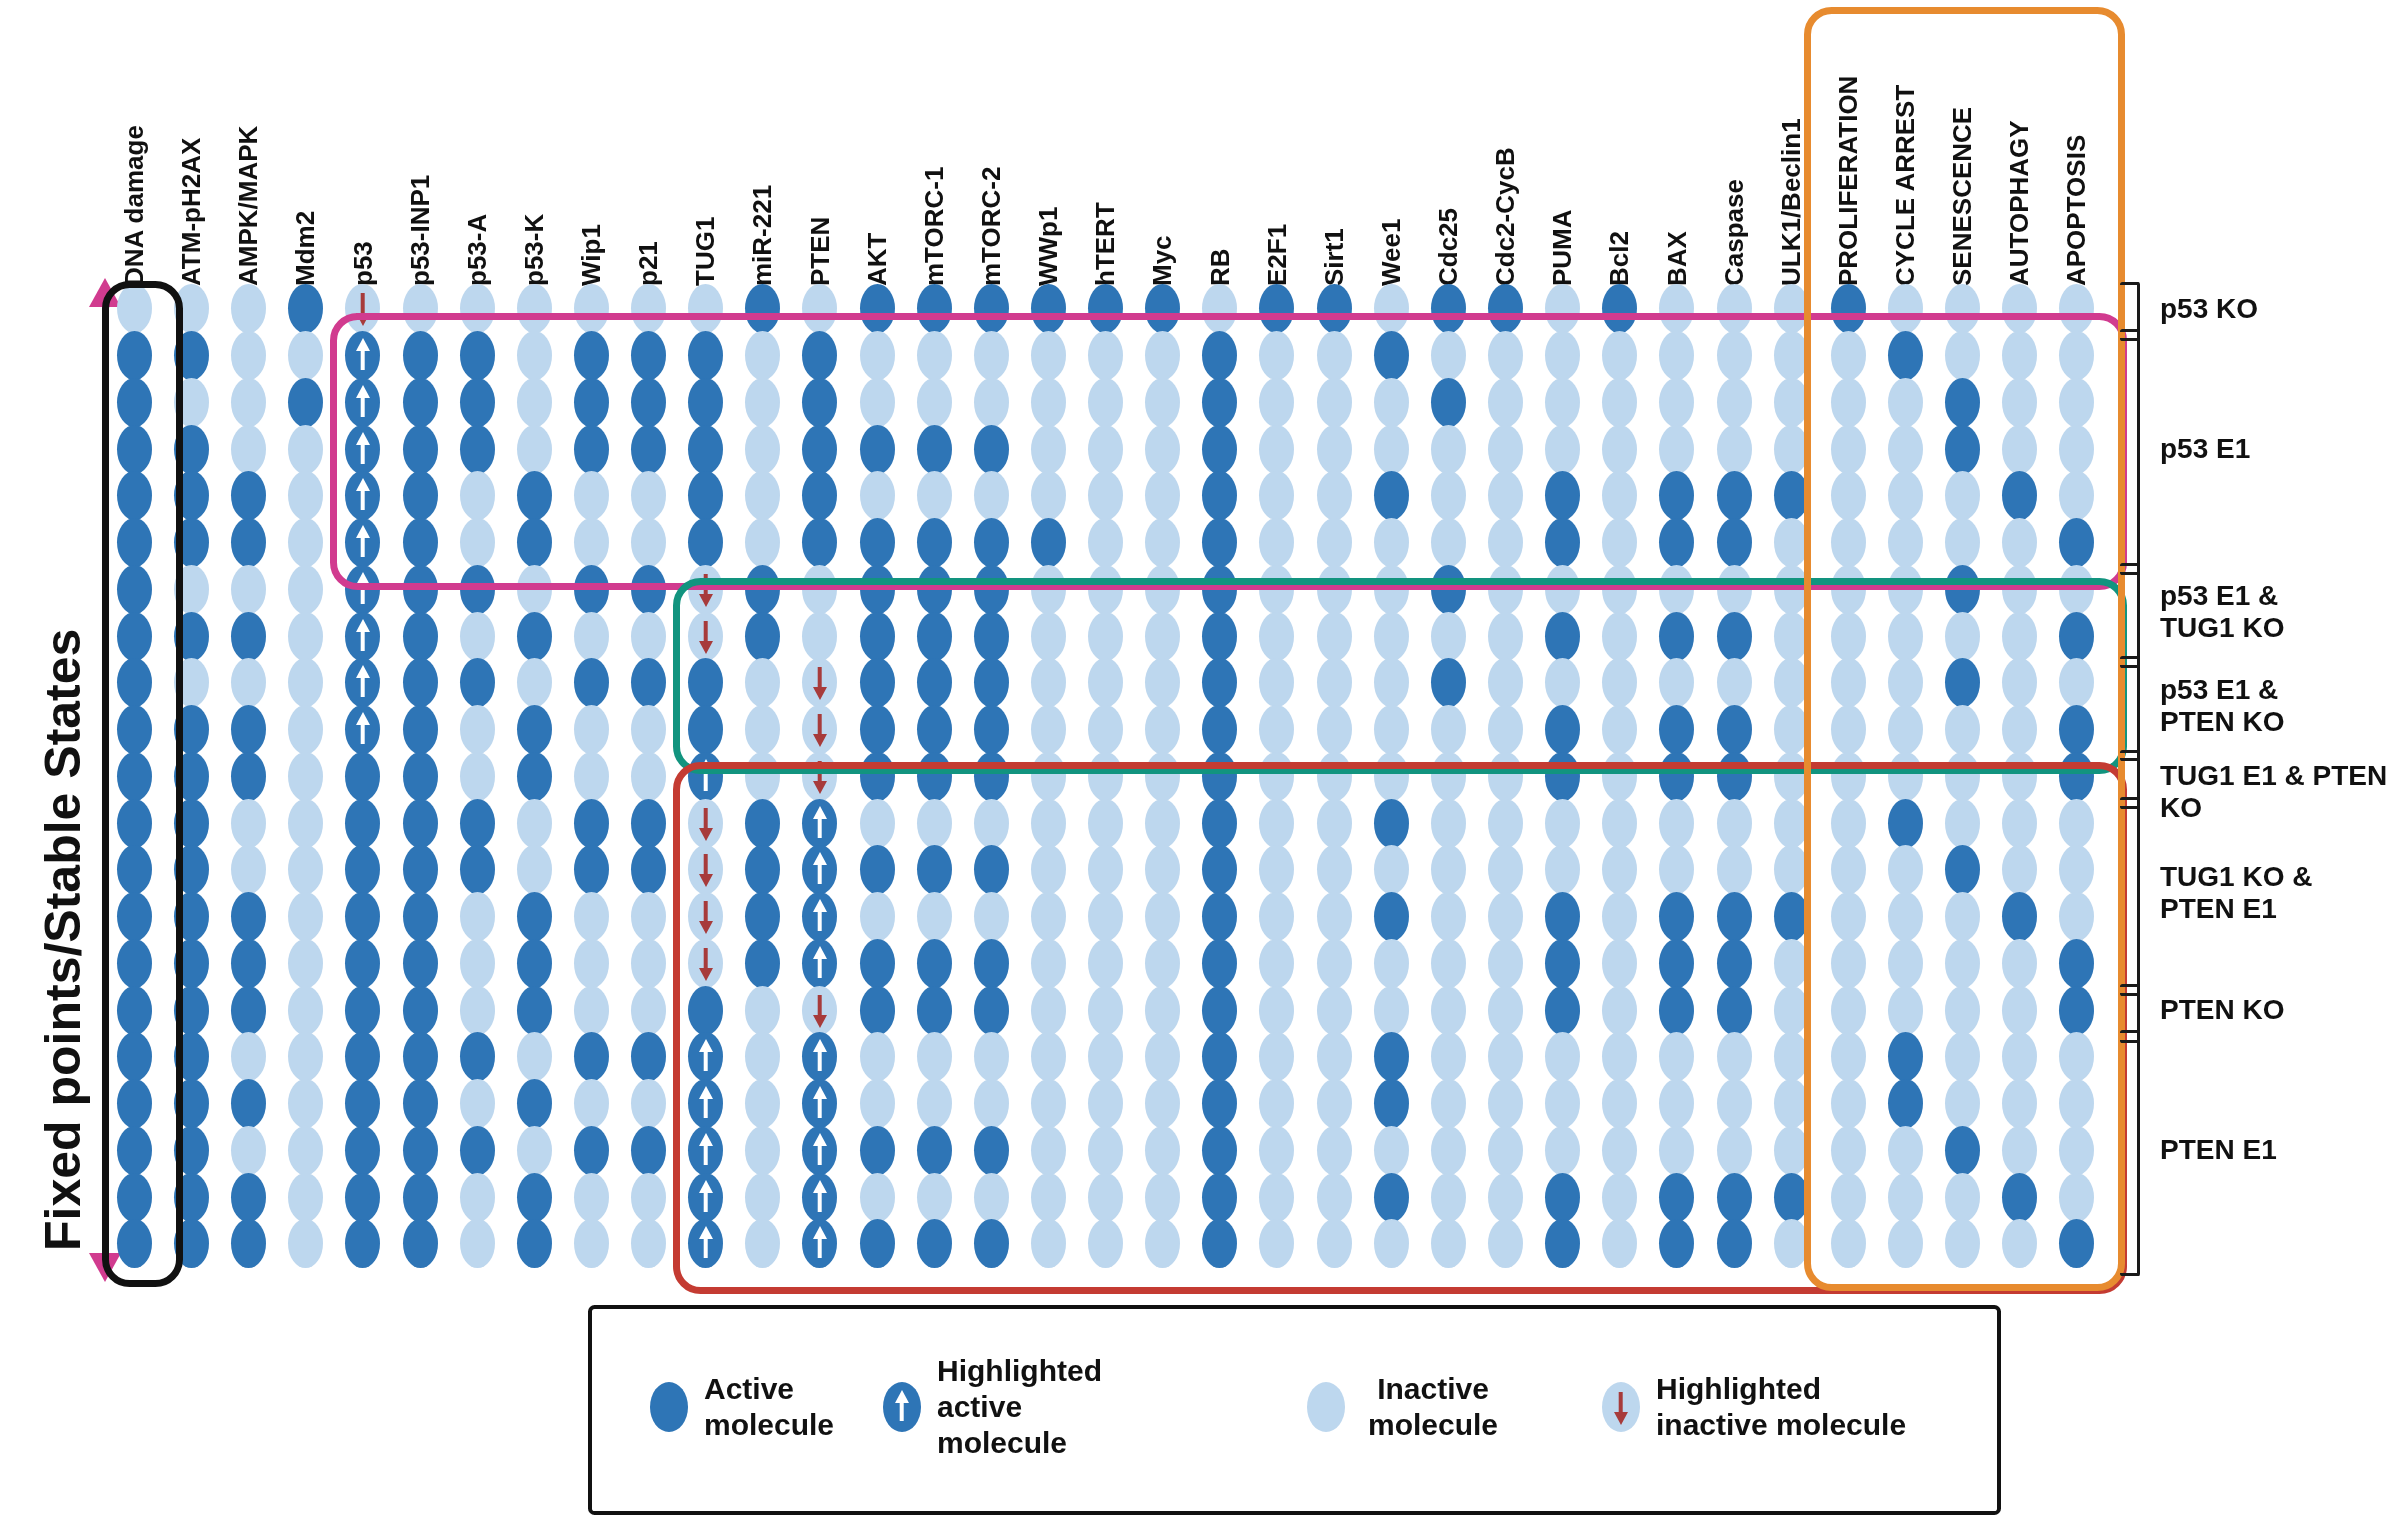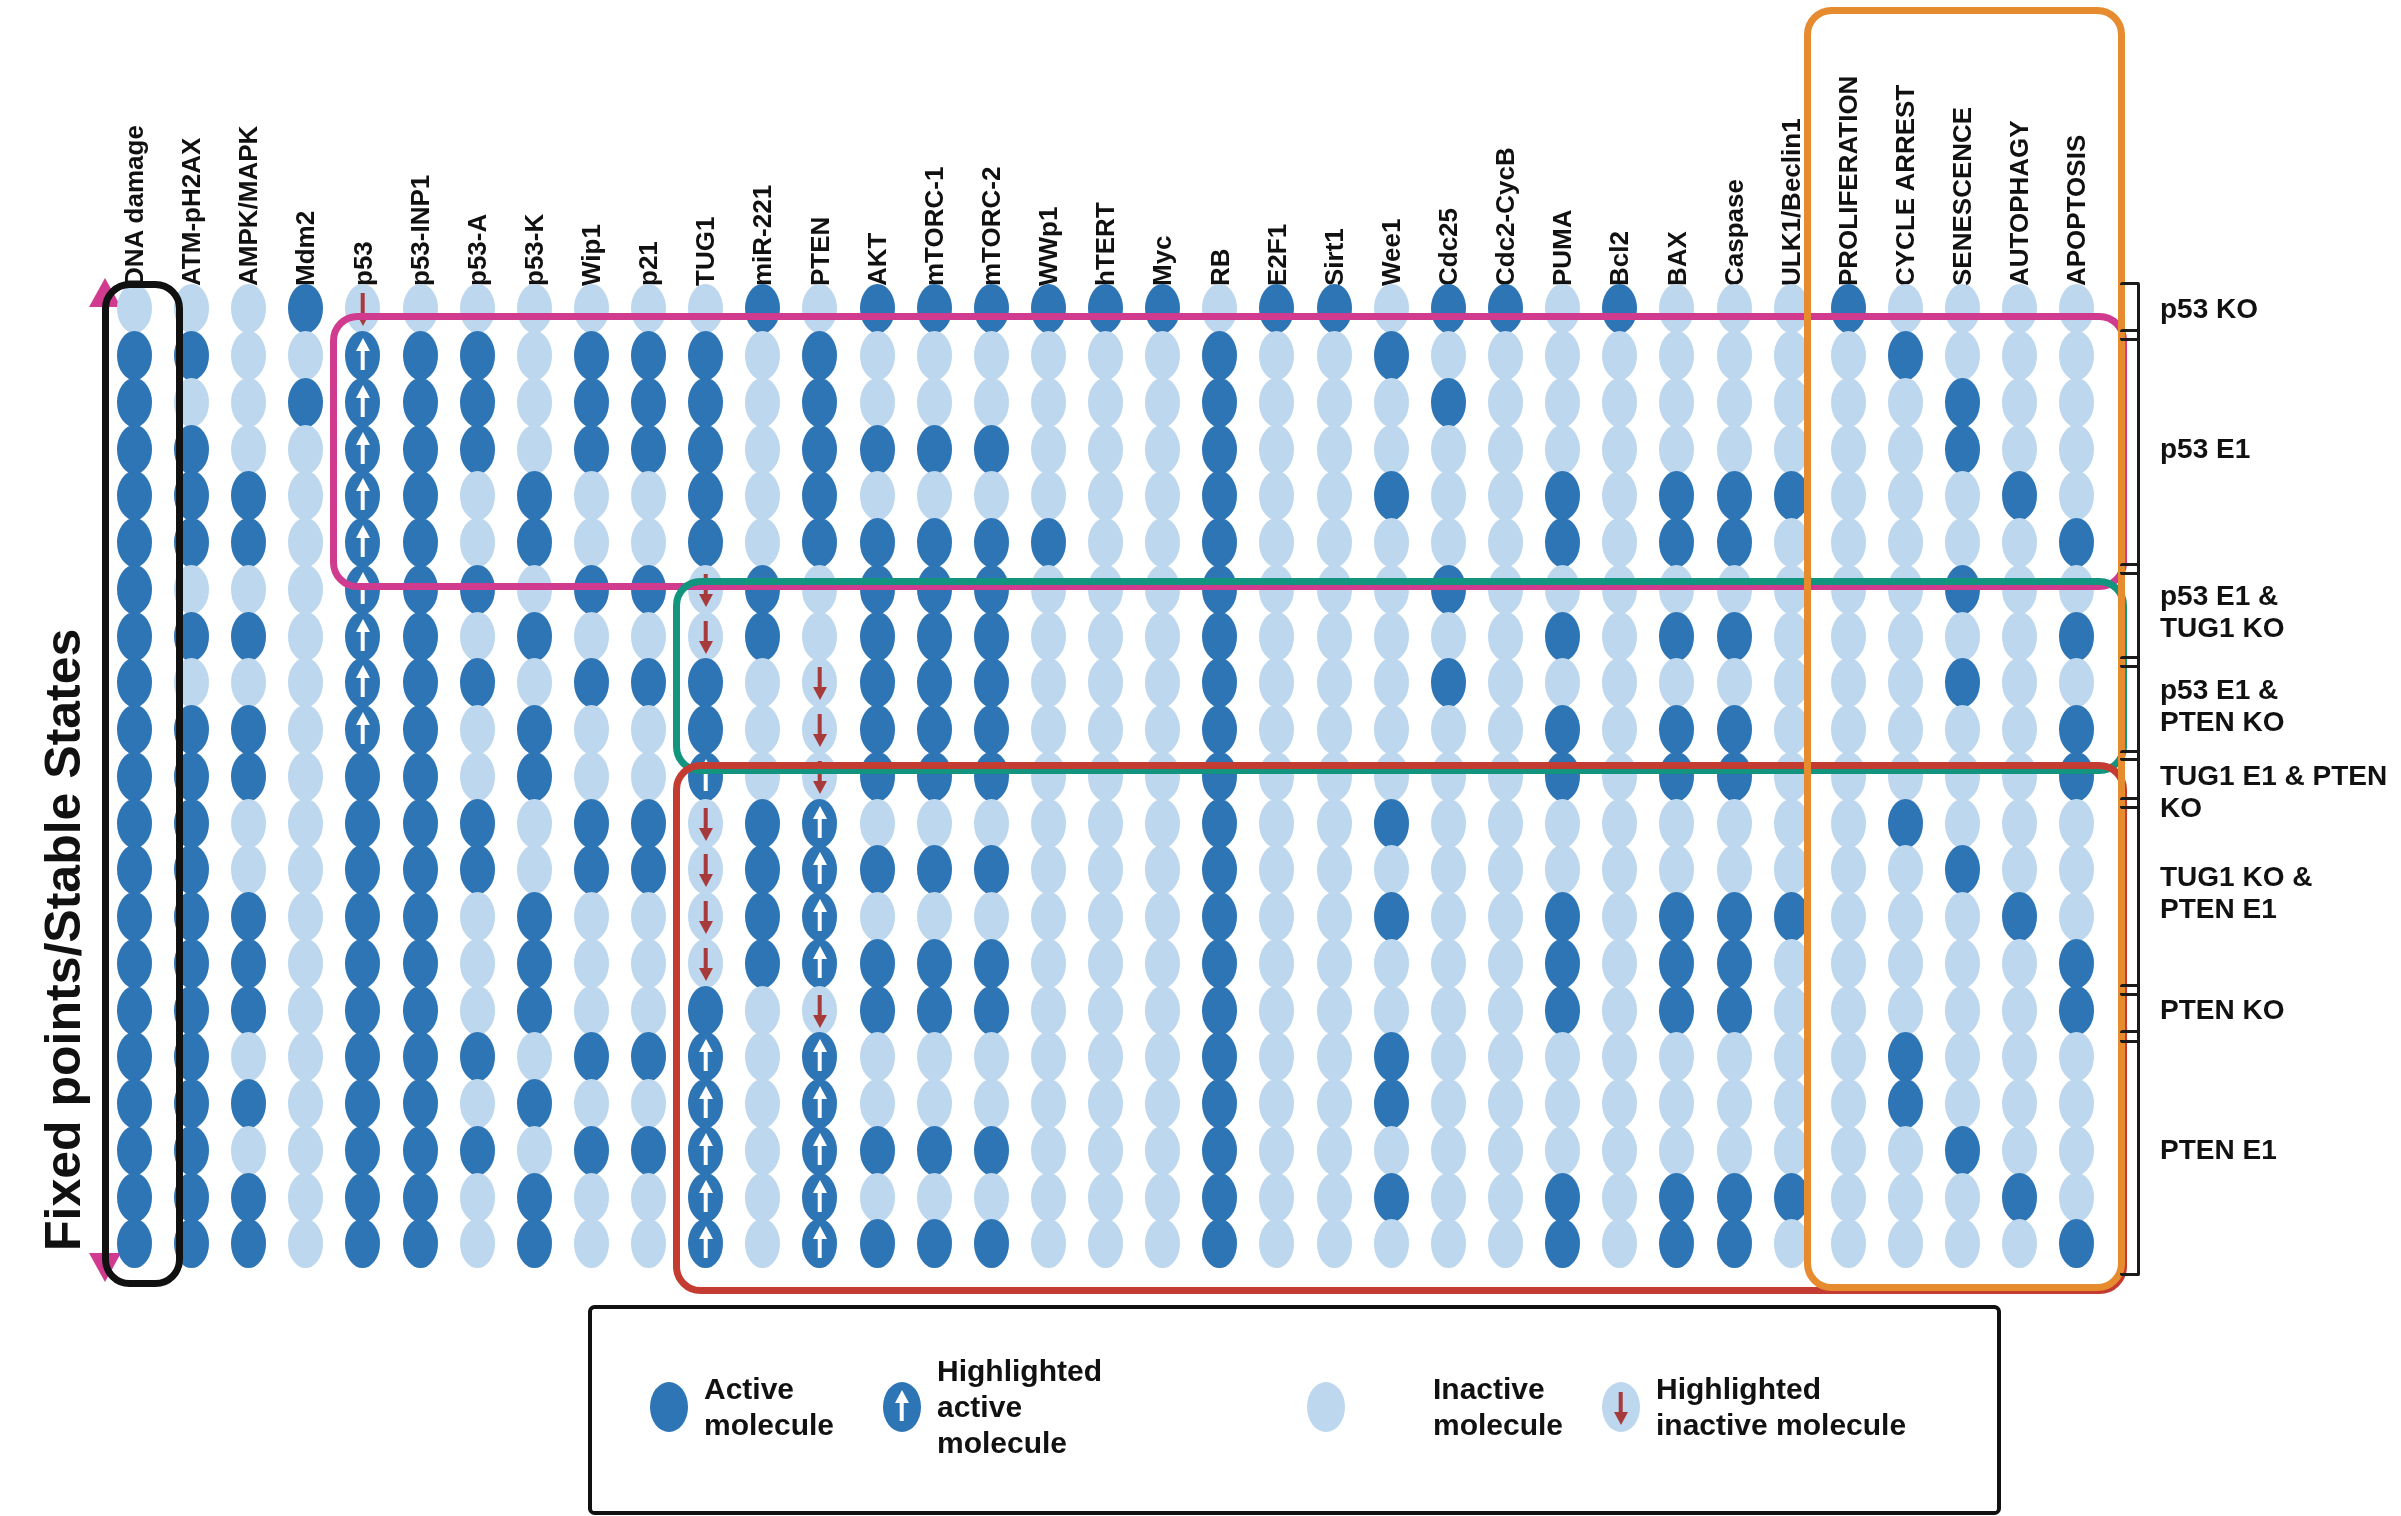--- a/index.html
+++ b/index.html
@@ -1030,21 +1030,21 @@
       <div class="legend-dot " style="left: 883px; top: 1382px; background: rgb(46, 117, 182);">
         <div class="ar up" style="left: 1.3px; top: 0.7px;">
           <div class="head"></div>
           <div class="shaft"></div>
         </div>
       </div>
       <div class="legend-text" style="left: 937px; top: 1407px; text-align: left;">Highlighted
 active
 molecule</div>
       <div class="legend-dot " style="left: 1307px; top: 1382px; background: rgb(189, 215, 238);"></div>
-      <div class="legend-text" style="left: 1433px; top: 1407px; text-align: left;">Inactive
+      <div class="legend-text" style="left: 1368px; top: 1407px; text-align: center;">Inactive
 molecule</div>
       <div class="legend-dot " style="left: 1602px; top: 1382px; background: rgb(189, 215, 238);">
         <div class="ar dn" style="left: 1.3px; top: 0.7px;">
           <div class="shaft"></div>
           <div class="head"></div>
         </div>
       </div>
       <div class="legend-text" style="left: 1656px; top: 1407px; text-align: left;">Highlighted
 inactive molecule</div>
     </div>

